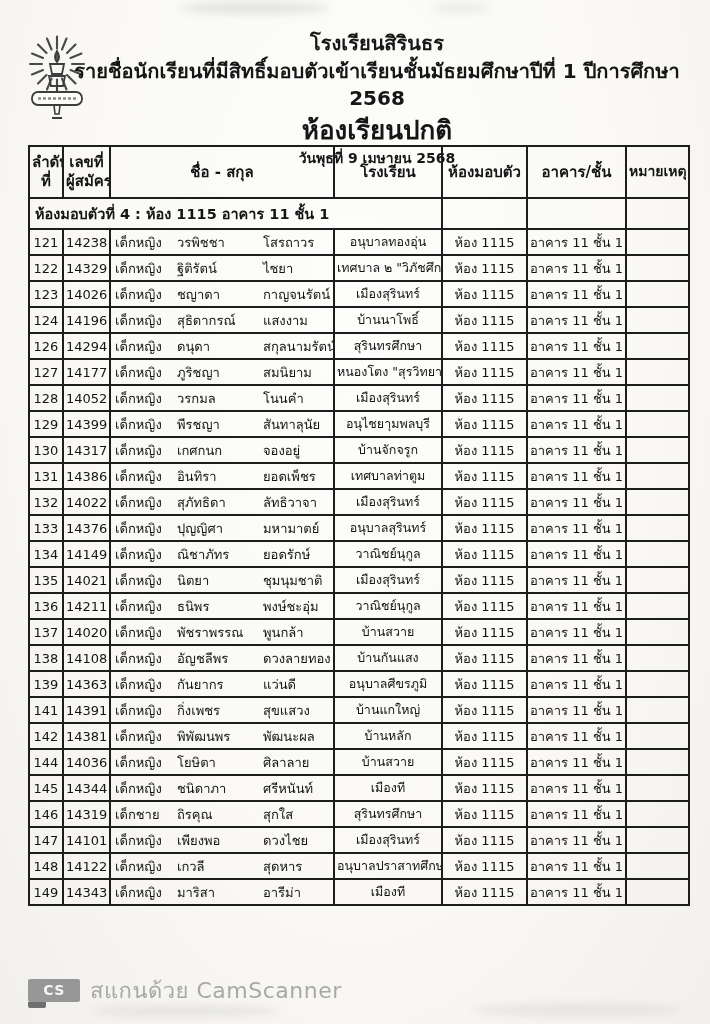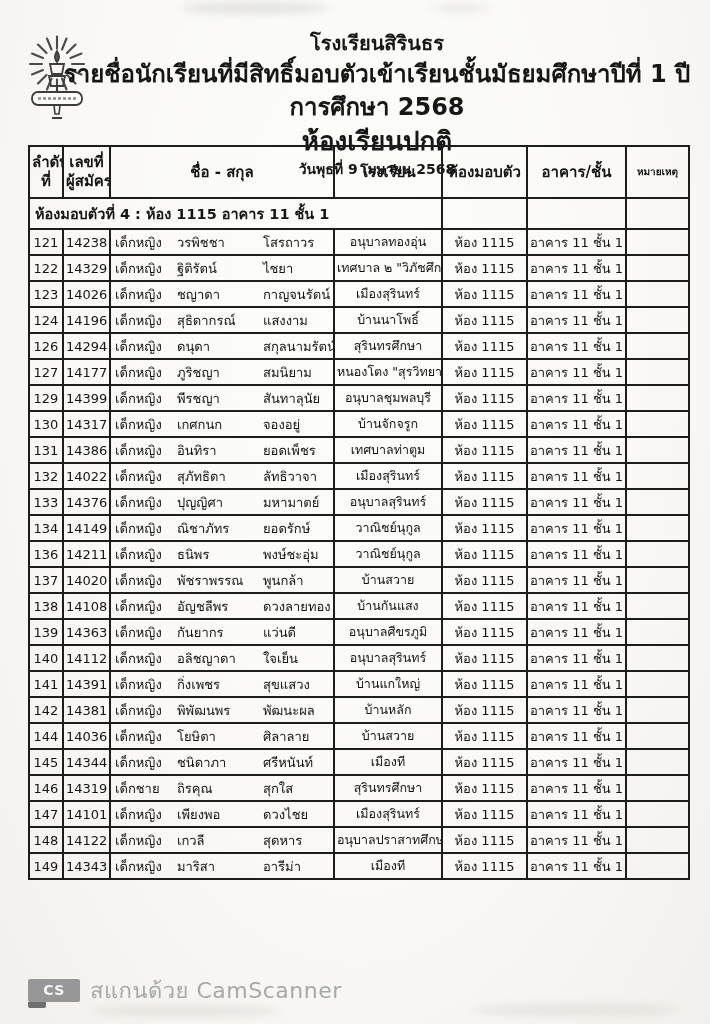--- a/index.html
+++ b/index.html
@@ -19,21 +19,21 @@
   .smudge{position:absolute;border-radius:50%;filter:blur(4px);pointer-events:none;}
   .smudge.s1{left:180px;top:2px;width:150px;height:12px;background:rgba(120,120,120,.18);}
   .smudge.s2{left:430px;top:4px;width:60px;height:8px;background:rgba(120,120,120,.14);}
   .smudge.s3{left:90px;top:1006px;width:190px;height:10px;background:rgba(130,125,120,.15);}
   .smudge.s4{left:470px;top:1004px;width:210px;height:12px;background:rgba(130,125,120,.13);}
 
   .doc-header{position:absolute;left:0;top:30px;width:710px;}
   .logo{position:absolute;left:16px;top:4px;width:82px;height:92px;}
   .titles{position:absolute;left:54px;right:10px;top:0;text-align:center;font-weight:bold;line-height:1.38;}
   .titles .t1{font-size:20px;}
-  .titles .t2{font-size:24px;}
+  .titles .t2{font-size:20px;}
   .titles .t3{font-size:26px;}
   .titles .t4{font-size:14px;}
 
   table.roster{
     position:absolute;left:28px;top:145px;width:660px;
     border-collapse:collapse;table-layout:fixed;
     font-size:13px;color:#141414;
   }
   table.roster th,table.roster td{
     border:2px solid #1d1d1d;
@@ -135,21 +135,21 @@
           <span>ที่</span>
         </th>
         <th>
           <span>เลขที่</span><br>
           <span>ผู้สมัคร</span>
         </th>
         <th>ชื่อ - สกุล</th>
         <th>โรงเรียน</th>
         <th>ห้องมอบตัว</th>
         <th>อาคาร/ชั้น</th>
-        <th style="font-size:10px">หมายเหตุ</th>
+        <th style="font-size:14px">หมายเหตุ</th>
       </tr>
     </thead>
     <tbody>
       <tr class="section-row">
         <td colspan="4">ห้องมอบตัวที่ 4 : ห้อง 1115  อาคาร 11 ชั้น 1</td>
         <td></td>
         <td></td>
         <td></td>
       </tr>
     <tr class="data-row">
@@ -236,30 +236,45 @@
         <span class="fname">ภูริชญา</span>
         <span class="lname">สมนิยาม</span>
       </span>
     </td>
     <td class="school-cell">หนองโตง "สุรวิทยาคม"</td>
     <td>ห้อง 1115</td>
     <td>อาคาร 11 ชั้น 1</td>
     <td></td>
   </tr>
         <tr class="data-row">
+    <td>128</td>
+    <td>14052</td>
+    <td class="name-cell">
+      <span class="name-wrap">
+        <span class="prefix">เด็กหญิง</span>
+        <span class="fname">วรกมล</span>
+        <span class="lname">โนนคำ</span>
+      </span>
+    </td>
+    <td class="school-cell">เมืองสุรินทร์</td>
+    <td>ห้อง 1115</td>
+    <td>อาคาร 11 ชั้น 1</td>
+    <td></td>
+  </tr>
+        <tr class="data-row">
     <td>129</td>
     <td>14399</td>
     <td class="name-cell">
       <span class="name-wrap">
         <span class="prefix">เด็กหญิง</span>
         <span class="fname">พีรชญา</span>
         <span class="lname">สันทาลุนัย</span>
       </span>
     </td>
-    <td class="school-cell">อนุบาลชุมพลบุรี</td>
+    <td class="school-cell">อนุไชยาุมพลบุรี</td>
     <td>ห้อง 1115</td>
     <td>อาคาร 11 ชั้น 1</td>
     <td></td>
   </tr>
         <tr class="data-row">
     <td>130</td>
     <td>14317</td>
     <td class="name-cell">
       <span class="name-wrap">
         <span class="prefix">เด็กหญิง</span>
@@ -326,20 +341,35 @@
         <span class="fname">ณิชาภัทร</span>
         <span class="lname">ยอดรักษ์</span>
       </span>
     </td>
     <td class="school-cell">วาณิชย์นุกูล</td>
     <td>ห้อง 1115</td>
     <td>อาคาร 11 ชั้น 1</td>
     <td></td>
   </tr>
         <tr class="data-row">
+    <td>135</td>
+    <td>14021</td>
+    <td class="name-cell">
+      <span class="name-wrap">
+        <span class="prefix">เด็กหญิง</span>
+        <span class="fname">นิตยา</span>
+        <span class="lname">ชุมนุมชาติ</span>
+      </span>
+    </td>
+    <td class="school-cell">เมืองสุรินทร์</td>
+    <td>ห้อง 1115</td>
+    <td>อาคาร 11 ชั้น 1</td>
+    <td></td>
+  </tr>
+        <tr class="data-row">
     <td>136</td>
     <td>14211</td>
     <td class="name-cell">
       <span class="name-wrap">
         <span class="prefix">เด็กหญิง</span>
         <span class="fname">ธนิพร</span>
         <span class="lname">พงษ์ชะอุ่ม</span>
       </span>
     </td>
     <td class="school-cell">วาณิชย์นุกูล</td>
@@ -381,35 +411,20 @@
     <td>139</td>
     <td>14363</td>
     <td class="name-cell">
       <span class="name-wrap">
         <span class="prefix">เด็กหญิง</span>
         <span class="fname">กันยากร</span>
         <span class="lname">แว่นดี</span>
       </span>
     </td>
     <td class="school-cell">อนุบาลศีขรภูมิ</td>
-    <td>ห้อง 1115</td>
-    <td>อาคาร 11 ชั้น 1</td>
-    <td></td>
-  </tr>
-        <tr class="data-row">
-    <td>140</td>
-    <td>14112</td>
-    <td class="name-cell">
-      <span class="name-wrap">
-        <span class="prefix">เด็กหญิง</span>
-        <span class="fname">อลิชญาดา</span>
-        <span class="lname">ใจเย็น</span>
-      </span>
-    </td>
-    <td class="school-cell">อนุบาลสุรินทร์</td>
     <td>ห้อง 1115</td>
     <td>อาคาร 11 ชั้น 1</td>
     <td></td>
   </tr>
         <tr class="data-row">
     <td>141</td>
     <td>14391</td>
     <td class="name-cell">
       <span class="name-wrap">
         <span class="prefix">เด็กหญิง</span>

